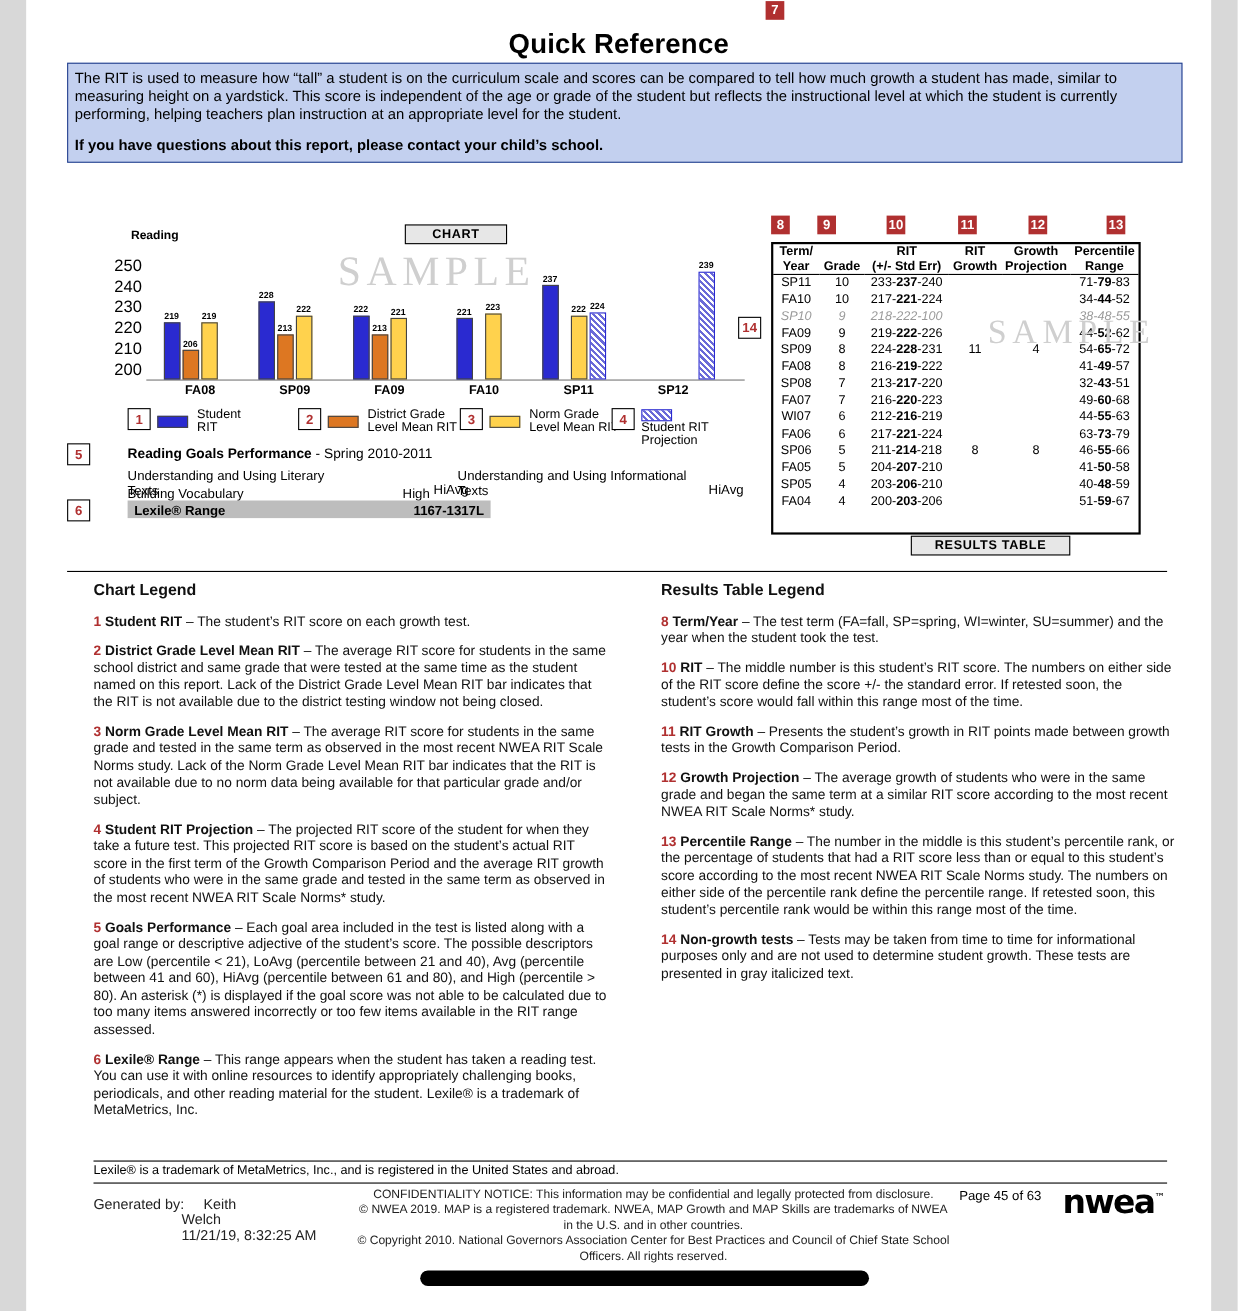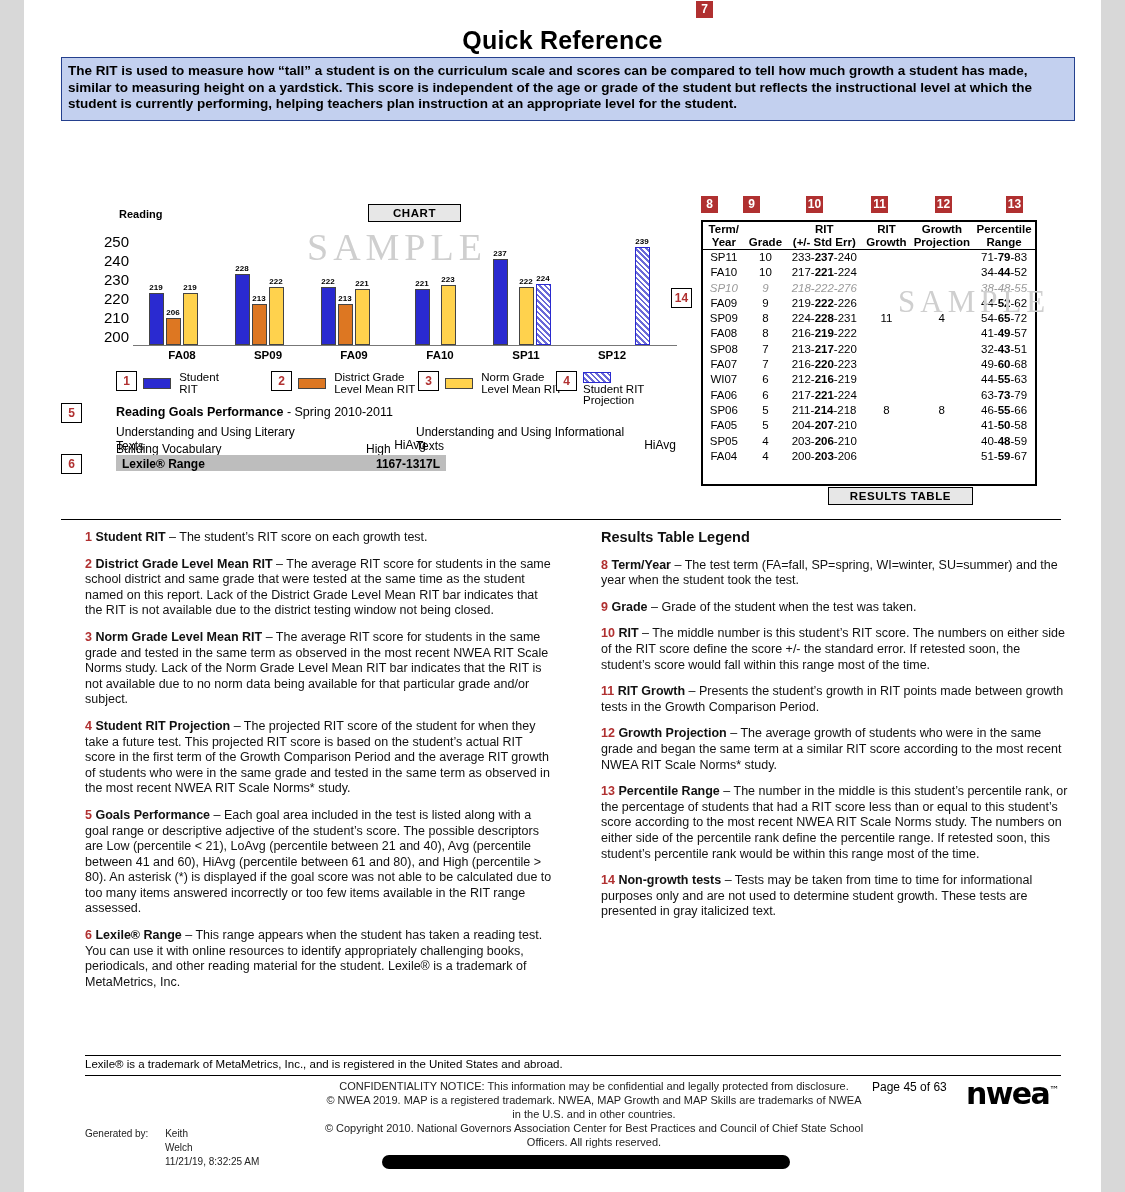--- a/index.html
+++ b/index.html
@@ -325,22 +325,22 @@
   .foot-line2 {
     position: absolute;
     left: 61px;
     top: 1075px;
     width: 976px;
     border-top: 1px solid #000;
   }
   .gen {
     position: absolute;
     left: 61px;
-    top: 1127px;
-    font-size: 10px;
+    top: 1088px;
+    font-size: 13px;
     line-height: 14px;
     color: #222;
   }
   .conf {
     position: absolute;
     left: 300px;
     top: 1079px;
     width: 540px;
     font-size: 11px;
     line-height: 14px;
@@ -383,20 +383,21 @@
   <div class="edge-right"></div>
 
   <div class="page-inner">
 
     <span class="marker" id="marker7">7</span>
 
     <div class="title">Quick Reference</div>
 
     <div class="intro">
       <p> The RIT is used to measure how “tall” a student is on the curriculum scale and scores can be compared to tell how much growth a student has made, similar to measuring height on a yardstick.  This score is independent of the age or grade of the student but reflects the instructional level at which the student is currently performing, helping teachers plan instruction at an appropriate level for the student.</p>
+      <p> If you have questions about this report, please contact your child’s school.</p>
     </div>
 
     <div class="chart-area">
 
       <div class="reading-label">Reading</div>
       <div class="chart-tag">CHART</div>
       <div class="watermark" id="wm-chart">SAMPLE</div>
 
       <div class="plot">
         <div class="yaxis">
@@ -582,21 +583,21 @@
             <td class="term">FA10</td>
             <td>10</td>
             <td><span>217-</span><b>221</b><span>-224</span></td>
             <td></td>
             <td></td>
             <td><span>34-</span><b>44</b><span>-52</span></td>
           </tr>
           <tr class="gray">
             <td class="term">SP10</td>
             <td>9</td>
-            <td><span>218-</span><span>222</span><span>-276</span></td>
+            <td><span>218-</span><span>222</span><span>-100</span></td>
             <td></td>
             <td></td>
             <td><span>38-</span><span>48</span><span>-55</span></td>
           </tr>
           <tr>
             <td class="term">FA09</td>
             <td>9</td>
             <td><span>219-</span><b>222</b><span>-226</span></td>
             <td></td>
             <td></td>
@@ -686,32 +687,32 @@
           </table>
       </div>
 
       <div class="results-tag">RESULTS TABLE</div>
     </div>
 
     <div class="divider"></div>
 
     <div class="legend-cols">
       <div class="col" id="colL">
+        <h3>Chart Legend</h3>
         <div class="item"><span class="n">1</span> <span class="t">Student RIT</span><span> – The student’s RIT score on each growth test.</span></div>
         <div class="item"><span class="n">2</span> <span class="t">District Grade Level Mean RIT</span><span> – The average RIT score for students in the same school district and same grade that were tested at the same time as the student named on this report. Lack of the District Grade Level Mean RIT bar indicates that the RIT is not available due to the district testing window not being closed.</span></div>
         <div class="item"><span class="n">3</span> <span class="t">Norm Grade Level Mean RIT</span><span> – The average RIT score for students in the same grade and tested in the same term as observed in the most recent NWEA RIT Scale Norms study. Lack of the Norm Grade Level Mean RIT bar indicates that the RIT is not available due to no norm data being available for that particular grade and/or subject.</span></div>
         <div class="item"><span class="n">4</span> <span class="t">Student RIT Projection</span><span> – The projected RIT score of the student for when they take a future test. This projected RIT score is based on the student’s actual RIT score in the first term of the Growth Comparison Period and the average RIT growth of students who were in the same grade and tested in the same term as observed in the most recent NWEA RIT Scale Norms* study.</span></div>
         <div class="item"><span class="n">5</span> <span class="t">Goals Performance</span><span> – Each goal area included in the test is listed along with a goal range or descriptive adjective of the student’s score. The possible descriptors are Low (percentile &lt; 21), LoAvg (percentile between 21 and 40), Avg (percentile between 41 and 60), HiAvg (percentile between 61 and 80), and High (percentile &gt; 80). An asterisk (*) is displayed if the goal score was not able to be calculated due to too many items answered incorrectly or too few items available in the RIT range assessed.</span></div>
         <div class="item"><span class="n">6</span> <span class="t">Lexile® Range</span><span> – This range appears when the student has taken a reading test. You can use it with online resources to identify appropriately challenging books, periodicals, and other reading material for the student. Lexile® is a trademark of MetaMetrics, Inc.</span></div>
       </div>
 
       <div class="col" id="colR">
         <h3>Results Table Legend</h3>
         <div class="item"><span class="n">8</span> <span class="t">Term/Year</span><span> – The test term (FA=fall, SP=spring, WI=winter, SU=summer) and the year when the student took the test.</span></div>
-        <div class="item"><span class="n">9</span> <span class="t">Grade</span><span> – Grade of the student when the test was taken.</span></div>
         <div class="item"><span class="n">10</span> <span class="t">RIT</span><span> – The middle number is this student’s RIT score. The numbers on either side of the RIT score define the score +/- the standard error. If retested soon, the student’s score would fall within this range most of the time.</span></div>
         <div class="item"><span class="n">11</span> <span class="t">RIT Growth</span><span> – Presents the student’s growth in RIT points made between growth tests in the Growth Comparison Period.</span></div>
         <div class="item"><span class="n">12</span> <span class="t">Growth Projection</span><span> – The average growth of students who were in the same grade and began the same term at a similar RIT score according to the most recent NWEA RIT Scale Norms* study.</span></div>
         <div class="item"><span class="n">13</span> <span class="t">Percentile Range</span><span> – The number in the middle is this student’s percentile rank, or the percentage of students that had a RIT score less than or equal to this student’s score according to the most recent NWEA RIT Scale Norms study. The numbers on either side of the percentile rank define the percentile range. If retested soon, this student’s percentile rank would be within this range most of the time.</span></div>
         <div class="item"><span class="n">14</span> <span class="t">Non-growth tests</span><span> – Tests may be taken from time to time for informational purposes only and are not used to determine student growth. These tests are presented in gray italicized text.</span></div>
       </div>
     </div>
 
     <div class="foot-line"></div>
     <div class="trademark">Lexile® is a trademark of MetaMetrics, Inc., and is registered in the United States and abroad.</div>

